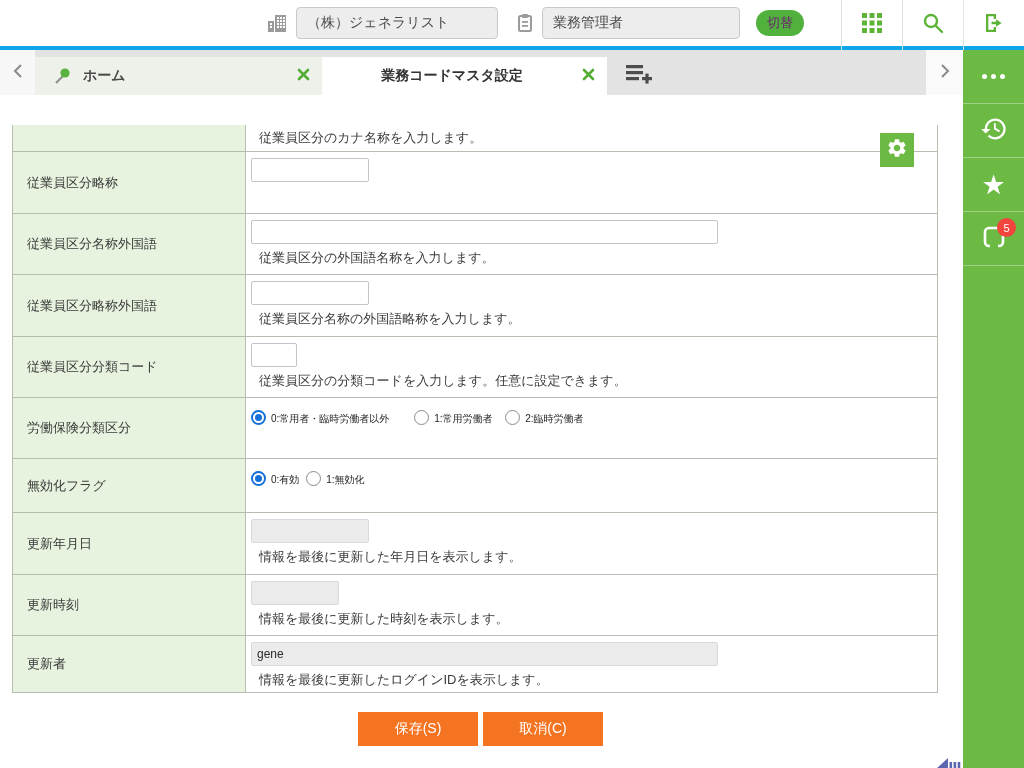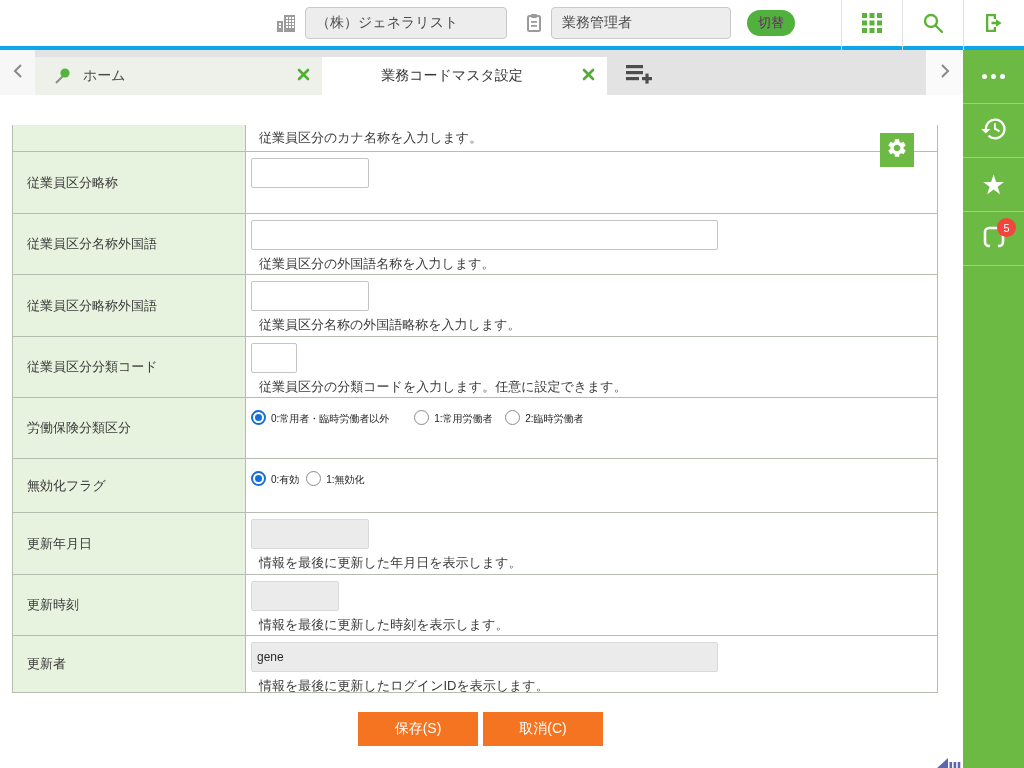--- a/index.html
+++ b/index.html
@@ -4,33 +4,33 @@
 <style>
   * { margin:0; padding:0; box-sizing:border-box; }
   html,body { width:1024px; height:768px; overflow:hidden; }
   body { font-family:"Liberation Sans","DejaVu Sans",sans-serif; background:#fff; position:relative; color:#3a3a3a; }
 
   
   .header { position:absolute; left:0; top:0; width:1024px; height:50px; background:#fff; border-bottom:4px solid #0ea5e9; display:flex; align-items:center;justify-content:center; }
   .hicon { color:#9b9b9b; margin-left:14px; display:flex; align-items:center; }
   .hinput { height:32px; background:#ededed; border:1px solid #c9c9c9; border-radius:4px; padding:0 10px; font-size:14px; color:#4c4c4c; font-family:inherit; }
   .hinput.company { width:202px; margin-left:8px; }
-  .hinput.role { width:180px; margin-left:8px; }
+  .hinput.role { width:198px; margin-left:8px; }
   .switch-btn { margin-left:16px; width:48px; height:26px; border:none; border-radius:13px; background:#50b13c; color:#701a75; font-size:13px; font-family:inherit; cursor:pointer; }
   .header-right { position:absolute; right:0; top:0; height:50px; display:flex; }
   .hcell { width:61px; height:50px; border-left:1px solid #e2e2e2; display:flex; align-items:center; justify-content:center; cursor:pointer; }
 
   
   .tabbar { position:absolute; left:0; top:50px; width:963px; height:45px; background:#e3e3e3; display:flex; }
   .nav-btn { width:35px; height:45px; background:#f7f7f7; display:flex; align-items:center; justify-content:center; cursor:pointer; }
   .nav-btn.right { width:37px; margin-left:auto; background:#fafafa; }
   .tab { margin-top:7px; height:38px; display:flex; align-items:center; position:relative; cursor:pointer; }
   .tab.home { width:287px; background:#edf1e9; }
   .tab.active { width:285px; background:#ffffff; }
-  .tab .tab-label { font-size:14px; color:#4a4a4a; }
+  .tab .tab-label { font-size:14px; color:#4a4a4a;font-weight:bold; }
   .tab.home .tab-label { margin-left:12px; }
   .tab.active .tab-label { flex:1; text-align:center; color:#333; }
   .pin-wrap { margin-left:18px; display:flex; }
   .tab-close { margin:0 12px 0 auto; display:flex; cursor:pointer; }
   .tab.active .tab-close { margin-left:0; }
   .addtab { margin:14px 0 0 18px; cursor:pointer; }
 
   
   .sidebar { position:absolute; left:963px; top:50px; width:61px; height:718px; background:#6cba44; }
   .side-item { width:61px; height:54px; border-bottom:1px solid rgba(255,255,255,.35); display:flex; align-items:center; justify-content:center; position:relative; cursor:pointer; }
@@ -40,21 +40,21 @@
   .badge { position:absolute; top:6px; right:8px; min-width:19px; height:19px; border-radius:10px; background:#f1453d; color:#fff; font-size:11px; display:flex; align-items:center; justify-content:center; }
 
   
   .content { position:absolute; left:0; top:95px; width:963px; height:673px; background:#fff;margin-top:30px; }
   .ftable { position:absolute; left:12px; top:0; width:926px; border:1px solid #b5bdb0; border-top:none; }
   .trow { display:flex; border-bottom:1px solid #b5bdb0; }
   .trow:last-child { border-bottom:none; }
   .tlabel { width:233px; background:#e8f3df; border-right:1px solid #b5bdb0; display:flex; align-items:center; padding-left:14px; font-size:13px; color:#3a3a3a; }
   .tcontent { flex:1; padding:6px 0 0 5px; }
   .desc { font-size:13px; color:#3a3a3a; margin:5px 0 0 8px; }
-  .field { height:30px; border:1px solid #c4c4c4; border-radius:2px; background:#fff; font-family:inherit; font-size:13px; padding:0 5px; display:block; }
+  .field { height:24px; border:1px solid #c4c4c4; border-radius:2px; background:#fff; font-family:inherit; font-size:13px; padding:0 5px; display:block; }
   .field:disabled, .field.ro { background:#ebebeb; border-color:#d9d9d9; color:#2a2a2a; }
   .w-small { width:118px; } .w-wide { width:467px; } .w-tiny { width:46px; } .w-time { width:88px; }
   .h27{height:27px} .h62{height:62px} .h61{height:61px} .h54{height:54px} .h56{height:56px}
   .radios { padding-top:12px; font-size:10px; color:#222; }
   .radio-item { margin-right:10px; cursor:pointer; white-space:nowrap; }
   .radio-item.gap { margin-right:22px; }
   .radio { box-sizing:border-box; width:15px; height:15px; border-radius:50%; border:1px solid #8b8b8b; background:#fff; display:inline-block; vertical-align:-3px; margin-right:5px; position:relative; }
   .radio.checked { border:2px solid #1470d8; }
   .radio.checked::after { content:""; position:absolute; inset:2px; border-radius:50%; background:#1470d8; }
 

